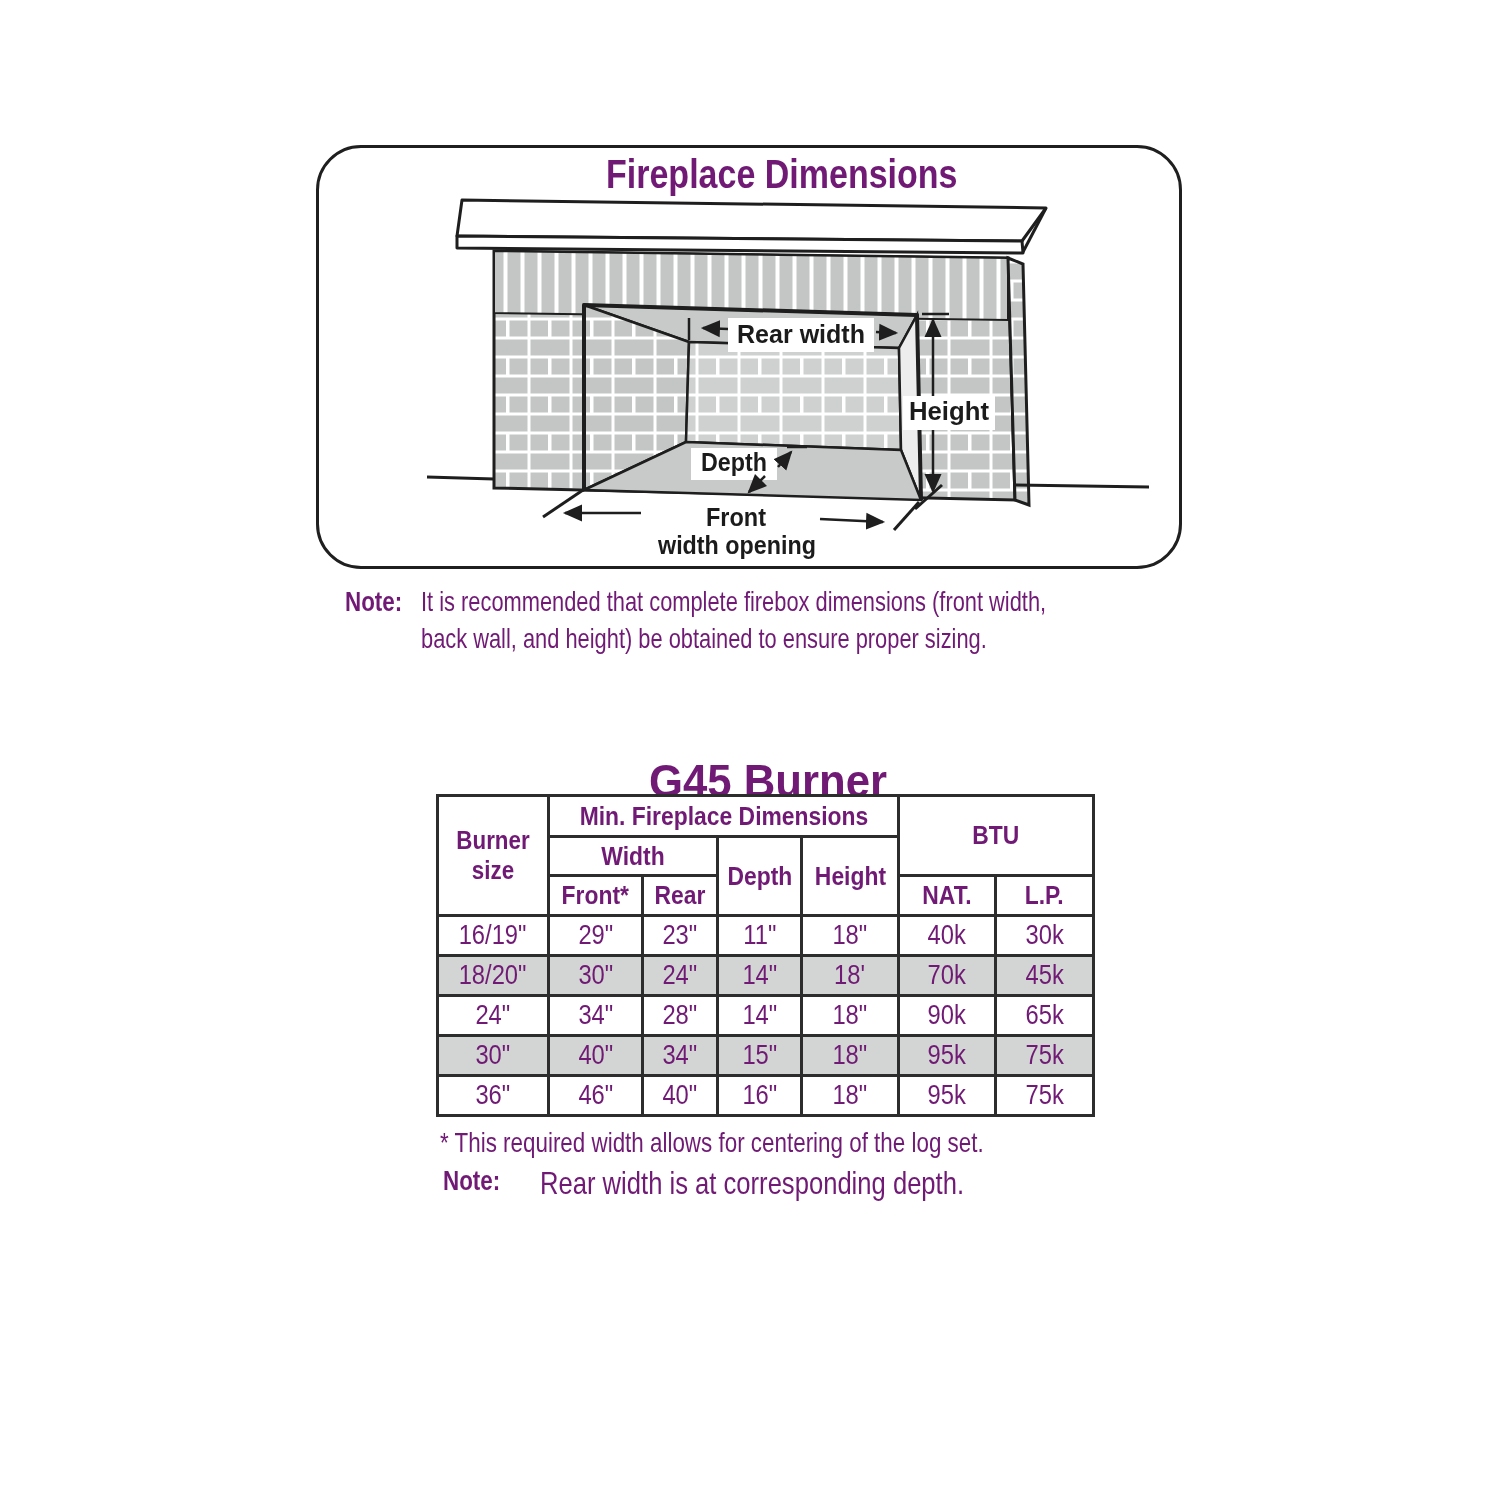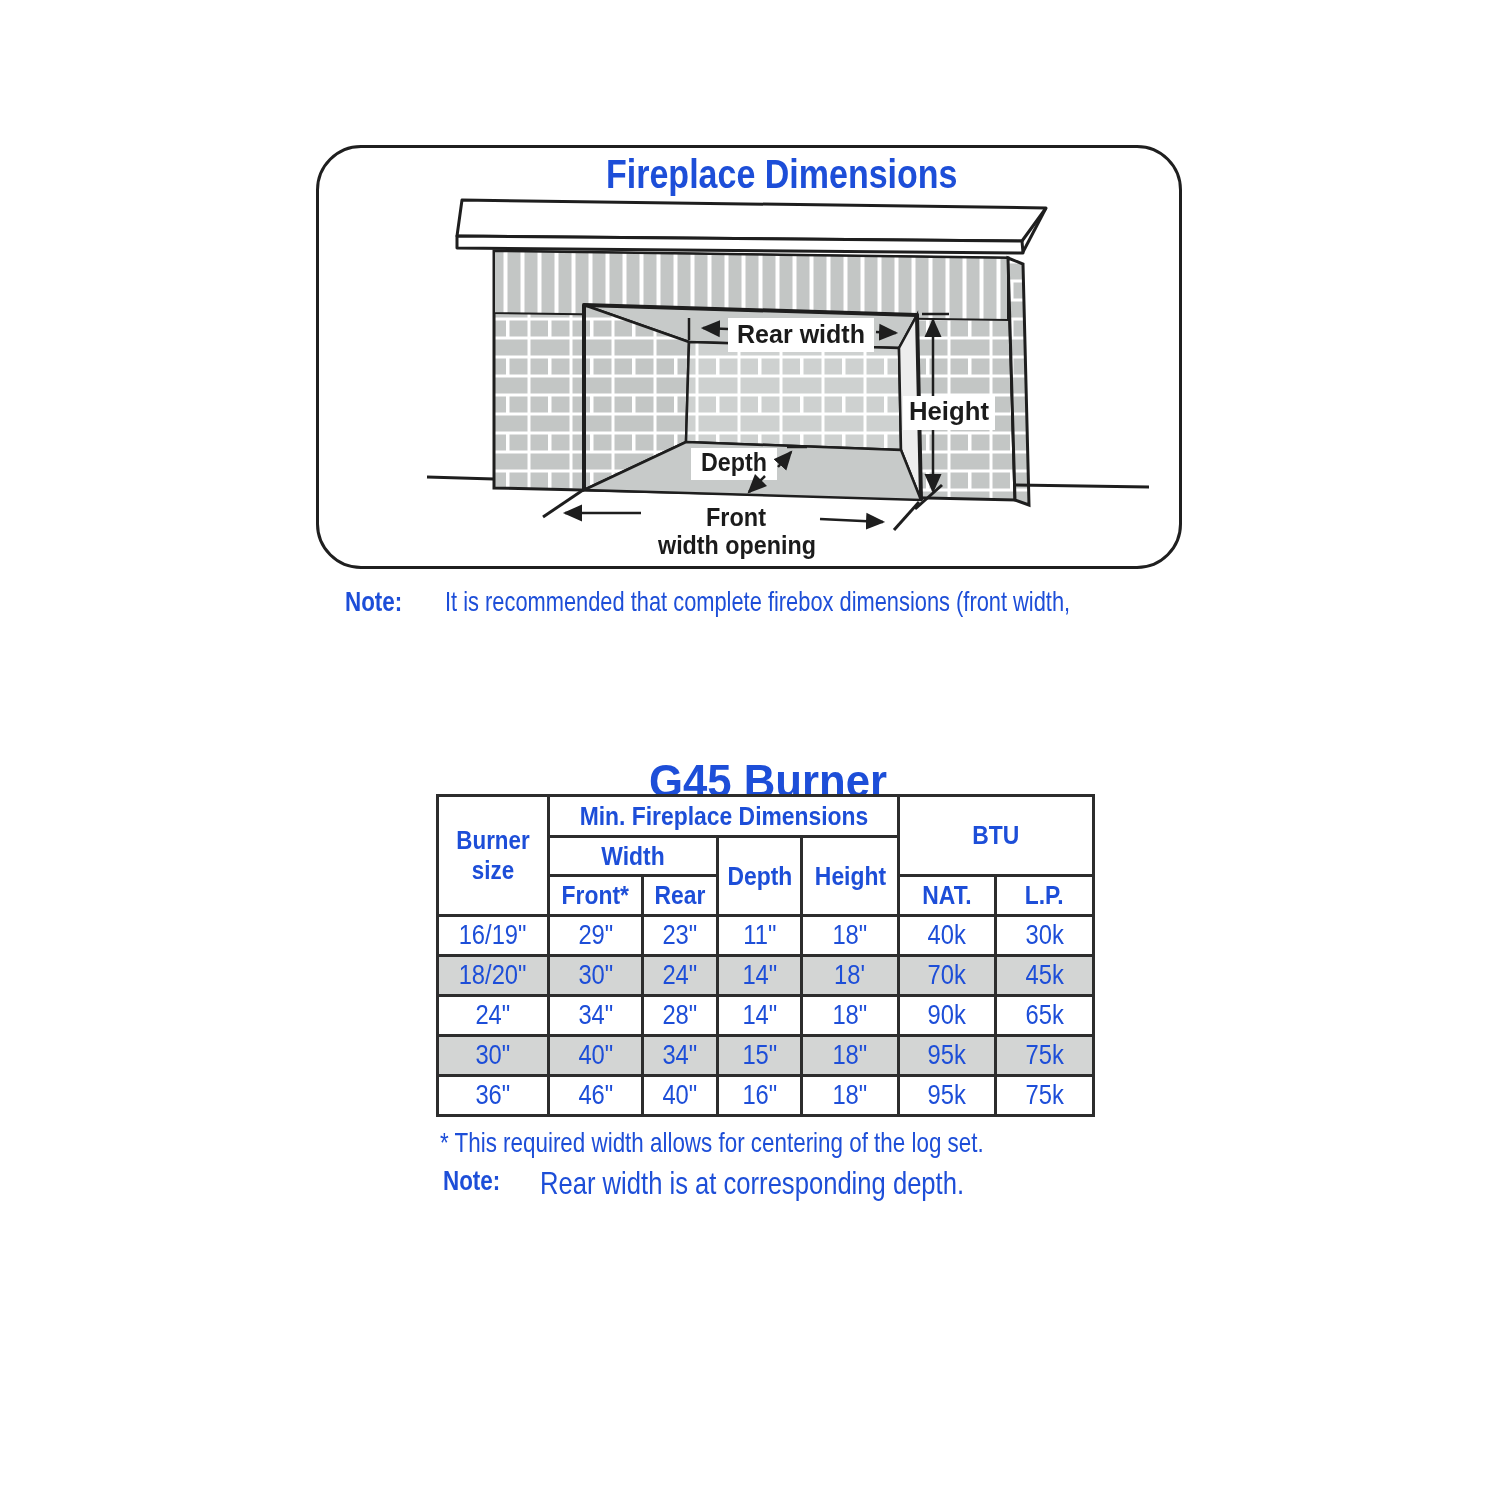--- a/index.html
+++ b/index.html
@@ -1,36 +1,36 @@
 <!DOCTYPE html>
 <html><head>
 <meta charset="utf-8">
 <style>
   html,body { margin:0; padding:0; background:#ffffff; }
   .canvas {
     position:relative; width:1500px; height:1500px; background:#ffffff;
-    font-family:"Liberation Sans","DejaVu Sans",sans-serif; color:#1d4ed8;
+    font-family:"Liberation Sans","DejaVu Sans",sans-serif; color:#701a75;
     overflow:hidden;
   }
   
   .dbox {
     position:absolute; left:316px; top:145px; width:860px; height:418px;
     border:3px solid #1f1f1f; border-radius:45px; background:#fff;
   }
   .dtitle {
     position:absolute; top:4px; left:66px; right:0; text-align:center;
     font-size:40px; font-weight:bold; letter-spacing:0;
   }
   .dtitle .sq { display:inline-block; transform:scaleX(.85); white-space:nowrap; }
   .dbox svg { position:absolute; left:0; top:0; }
   .svgtxt { font-family:"Liberation Sans","DejaVu Sans",sans-serif; font-size:26px; font-weight:bold; fill:#1b1b1b; }
   
   .note-top-label { position:absolute; left:345px; top:586px; font-size:28px; font-weight:bold; }
   .note-top-lines { position:absolute; left:421px; top:586px; font-size:28px; }
-  .note-line { height:37px;margin-left:24px; }
+  .note-line { height:37px; }
   .narrow { display:inline-block; transform:scaleX(.78); transform-origin:0 50%; white-space:nowrap; }
   .narrow2 { display:inline-block; transform:scaleX(.8); transform-origin:0 50%; white-space:nowrap; }
   
   .g45 { position:absolute; left:440px; top:712px; width:656px; text-align:center;
          font-size:47px; font-weight:bold;margin-top:41px; }
   .g45 .sq { display:inline-block; transform:scaleX(.93); white-space:nowrap; }
   
   table.spec {
     position:absolute; left:436px; top:794px; width:656px;
     border-collapse:collapse; table-layout:fixed;
@@ -135,20 +135,21 @@
       <text class="svgtxt" x="417" y="371" text-anchor="middle" dominant-baseline="middle" textLength="60" lengthAdjust="spacingAndGlyphs">Front</text>
       <text class="svgtxt" x="418" y="399" text-anchor="middle" dominant-baseline="middle" textLength="158" lengthAdjust="spacingAndGlyphs">width opening</text>
     </svg>
   </div>
 
   <div class="note-top-label">
     <span class="narrow2">Note:</span>
   </div>
   <div class="note-top-lines">
     <div class="note-line"><span class="narrow">It is recommended that complete firebox dimensions (front width,</span></div>
+    <div class="note-line"><span class="narrow">back wall, and height) be obtained to ensure proper sizing.</span></div>
   </div>
 
   <div class="g45">
     <span class="sq">G45 Burner</span>
   </div>
 
   <table class="spec">
     <colgroup>
       <col style="width:111px">
         <col style="width:94px">

